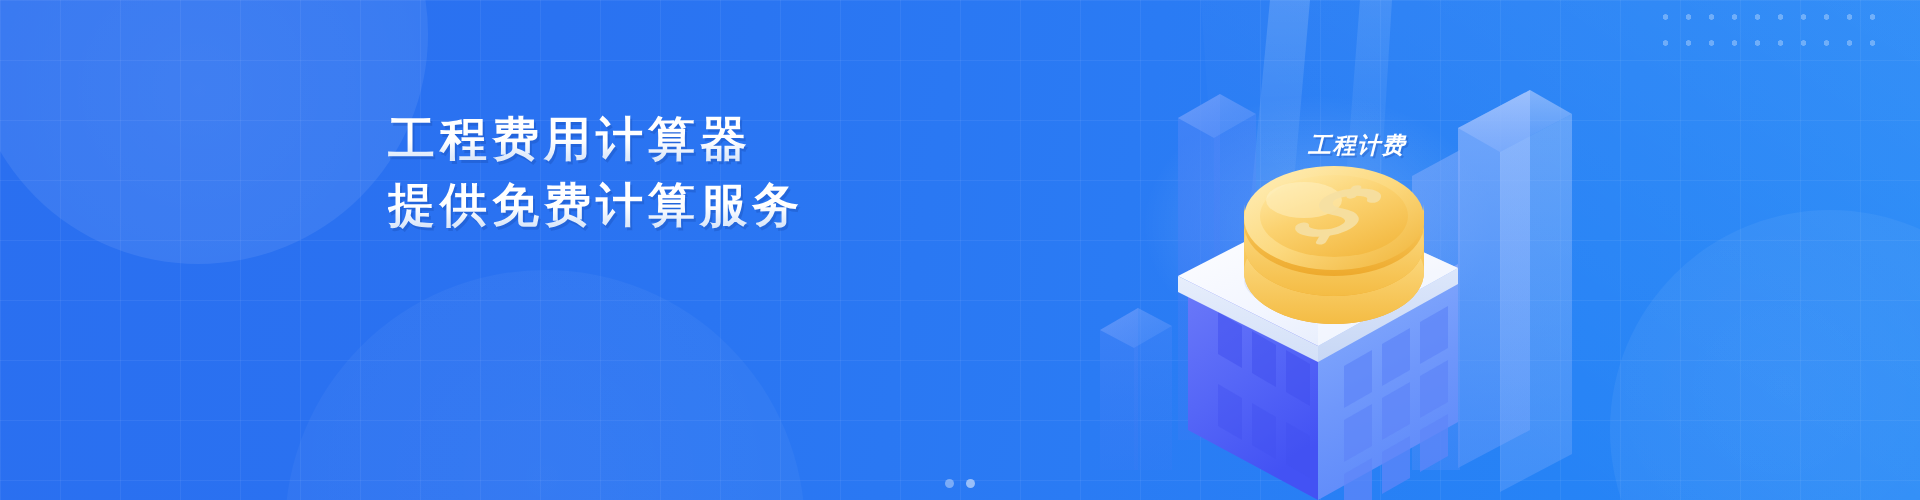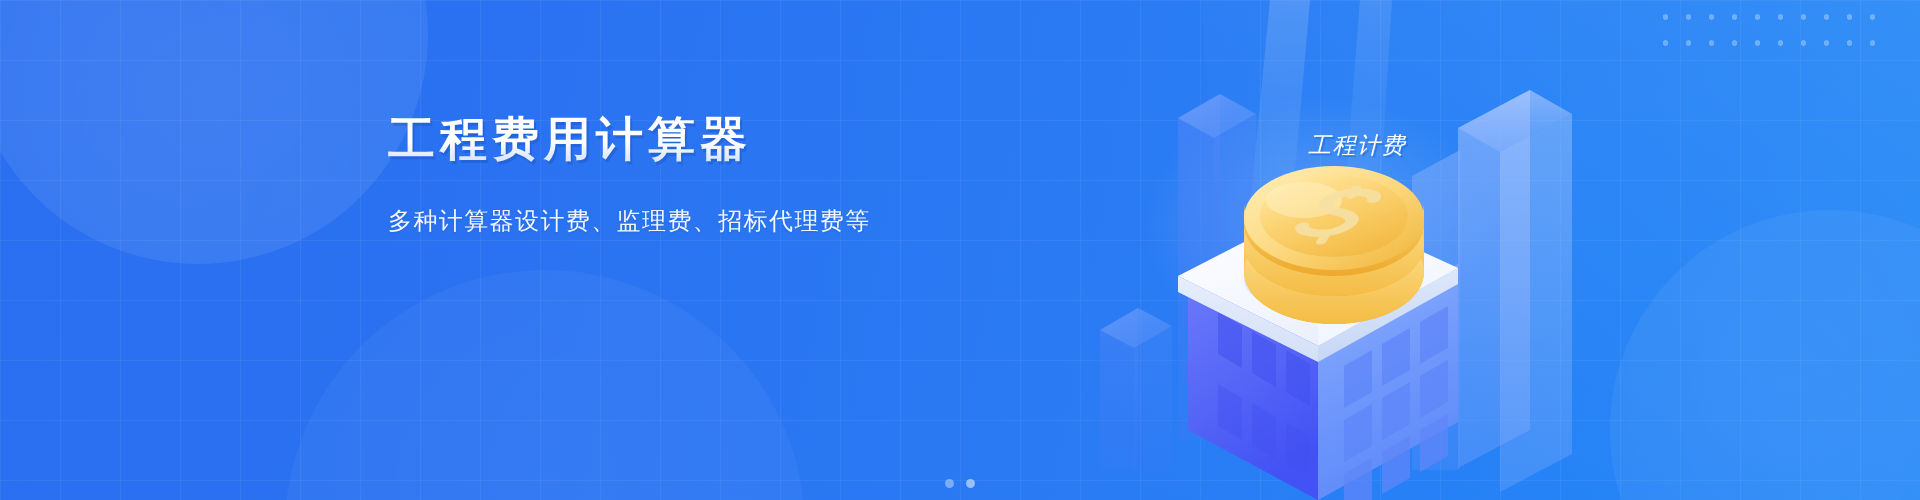--- a/index.html
+++ b/index.html
@@ -110,21 +110,21 @@
     left:1060px; top:0;
     width:520px; height:500px;
     z-index:5;
   }
   .illus svg { display:block; width:520px; height:500px; }
 
   .illus-label {
     position:absolute;
     left:248px; top:130px;
     font-size:23px;
-    font-weight:normal;
+    font-weight:bold;
     font-style:italic;
     letter-spacing:1.5px;
     color:#ffffff;
     text-shadow:2px 2px 0 rgba(30,85,190,.38);
     white-space:nowrap;
     z-index:7;
   }
 
   
   .carousel-dots {
@@ -146,22 +146,22 @@
 
   <div class="deco-sweep"></div>
   <div class="deco-circle-left"></div>
   <div class="deco-circle-bl"></div>
   <div class="deco-circle-right"></div>
   <div class="grid-overlay"></div>
   <div class="deco-dots"></div>
 
   <div class="copy">
     <div class="title-line">工程费用计算器</div>
+    <div class="title-line">提供免费计算服务</div>
     <div class="desc">
-      <div class="desc-line">多种计算器设计费、监理费、招标代理费等</div>
     </div>
   </div>
 
   <div class="illus">
     <svg viewBox="0 0 520 500" xmlns="http://www.w3.org/2000/svg">
       <defs>
         <linearGradient id="gBldTall" x1="0" y1="0" x2="0" y2="1">
           <stop offset="0%" stop-color="#4f87f8" stop-opacity=".62"></stop>
           <stop offset="100%" stop-color="#3f79f4" stop-opacity=".30"></stop>
         </linearGradient>

